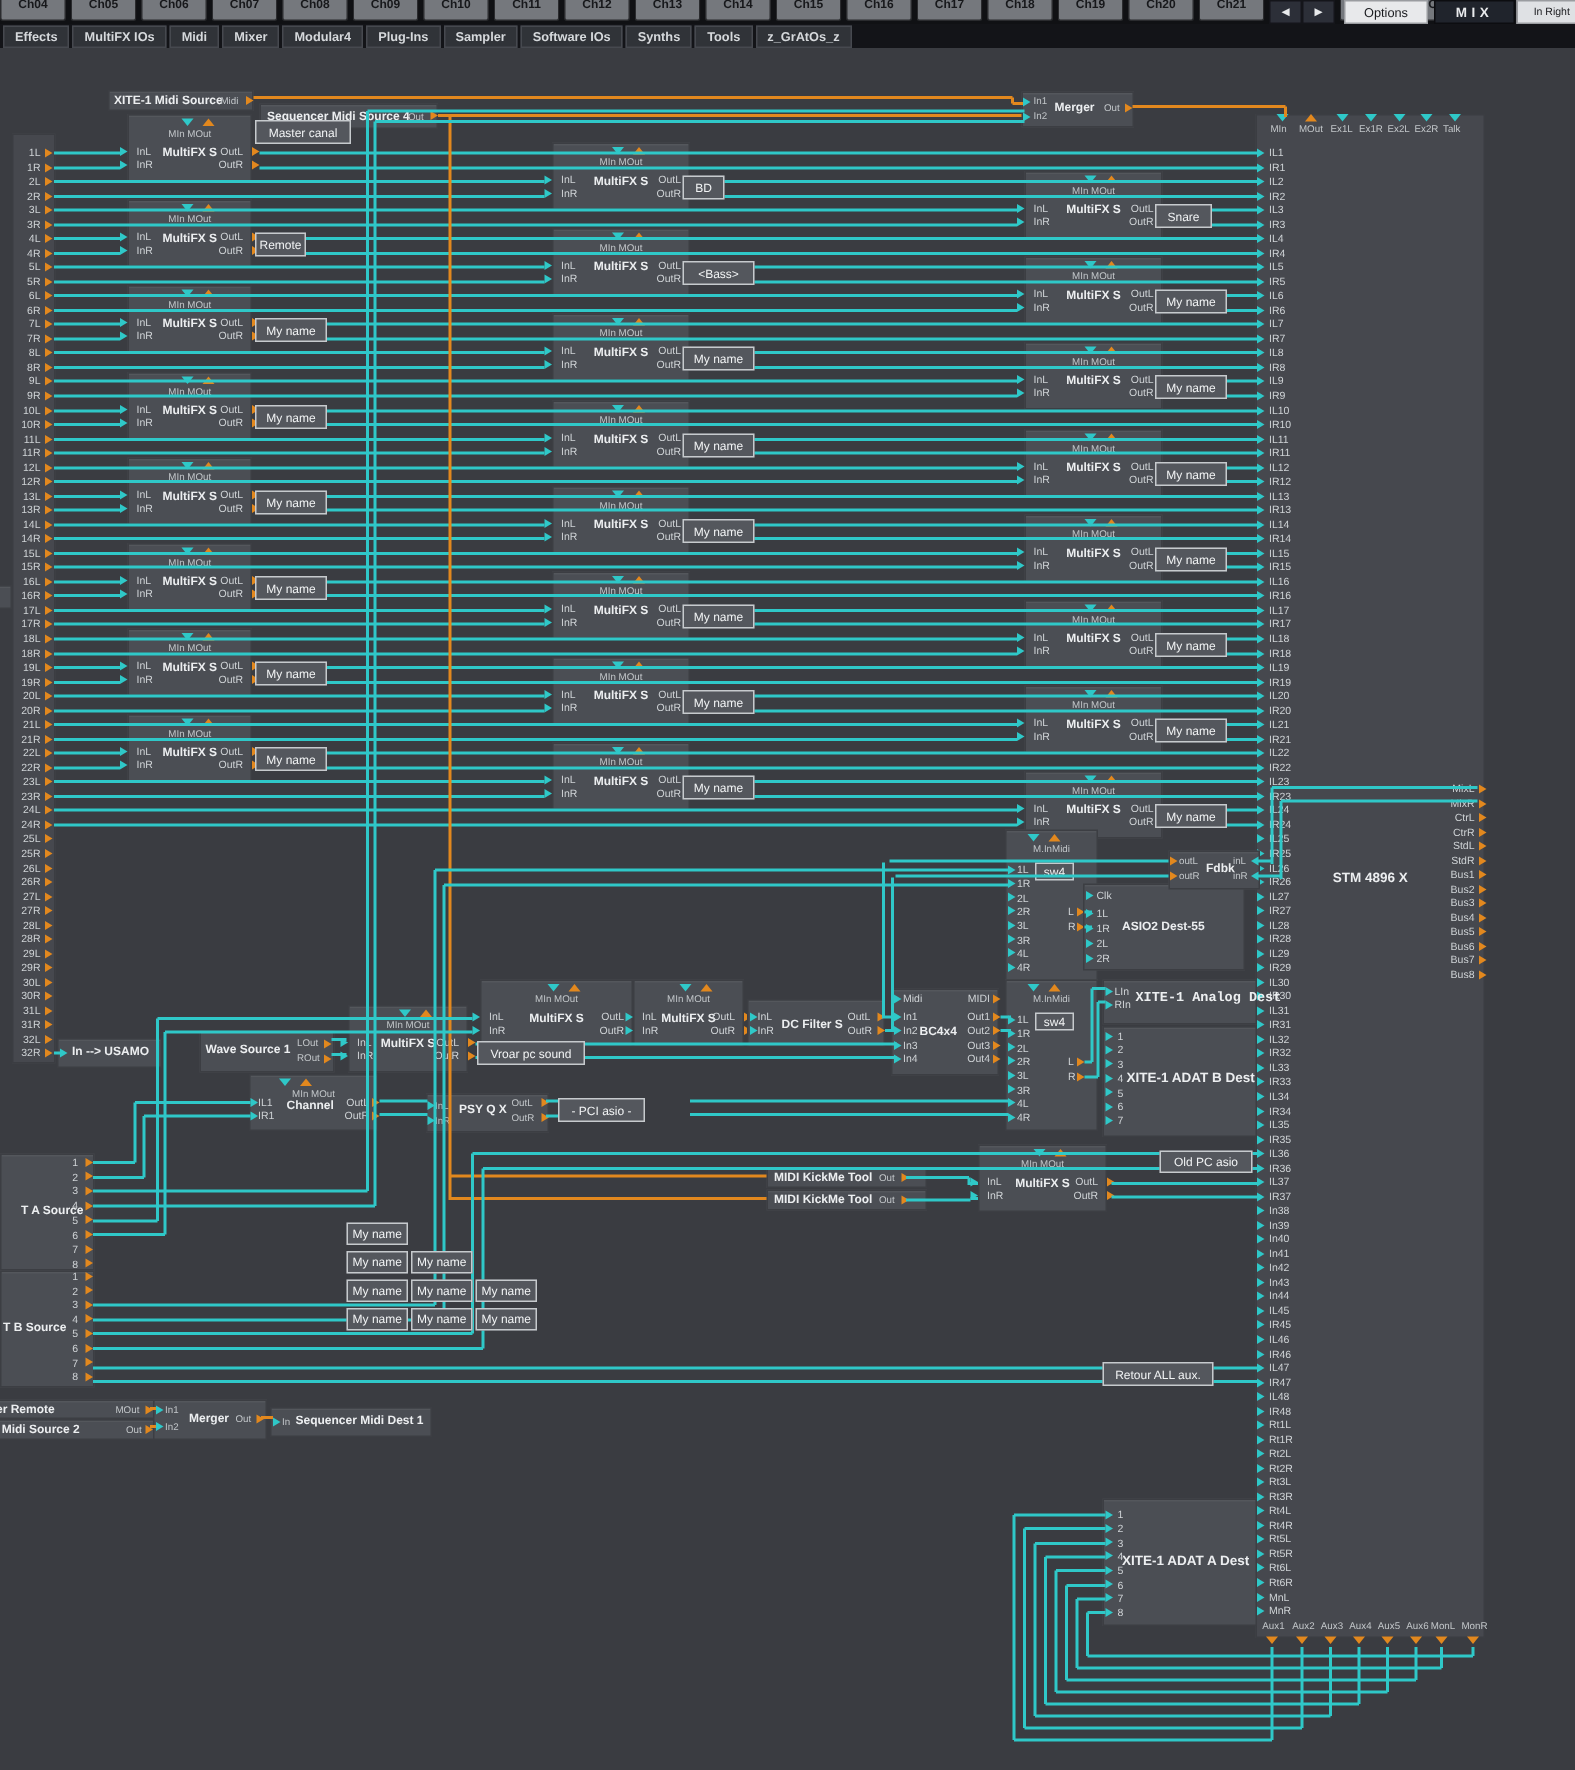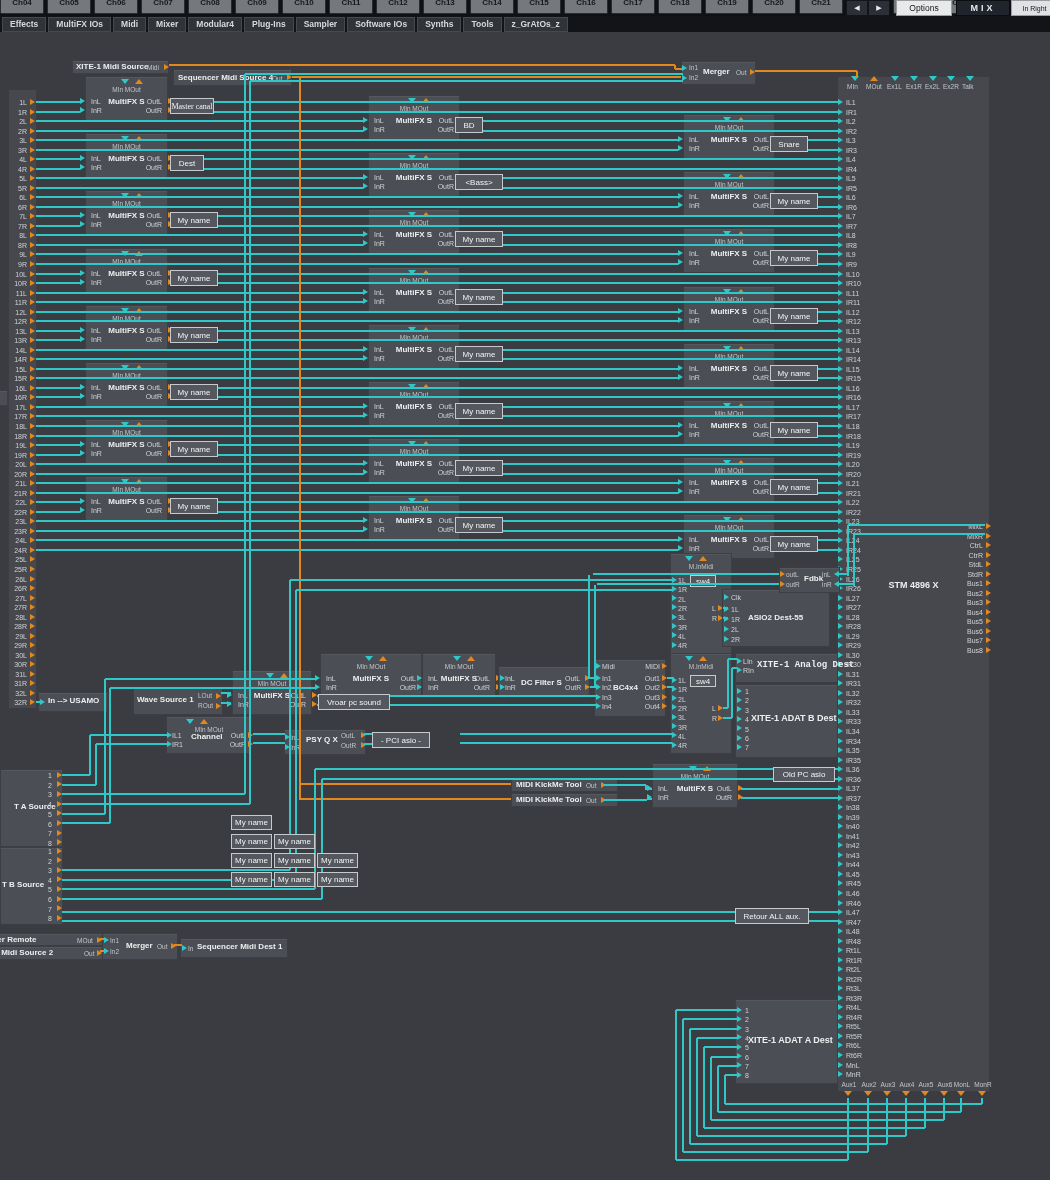--- a/index.html
+++ b/index.html
@@ -1366,31 +1366,31 @@
       <div class="abs wt" style="left: 710px; top: 1025px; width: 2px; height: 63px;"></div>
       <div class="abs wt" style="left: 711px; top: 1024px; width: 26px; height: 2px;"></div>
       <div class="abs wt" style="left: 960px; top: 1066px; width: 2px; height: 14px;"></div>
       <div class="abs wt" style="left: 718px; top: 1079px; width: 243px; height: 2px;"></div>
       <div class="abs wt" style="left: 717px; top: 1034px; width: 2px; height: 46px;"></div>
       <div class="abs wt" style="left: 718px; top: 1033px; width: 19px; height: 2px;"></div>
       <div class="abs wt" style="left: 981px; top: 1066px; width: 2px; height: 6px;"></div>
       <div class="abs wt" style="left: 725px; top: 1071px; width: 257px; height: 2px;"></div>
       <div class="abs wt" style="left: 724px; top: 1043px; width: 2px; height: 29px;"></div>
       <div class="abs wt" style="left: 725px; top: 1042px; width: 12px; height: 2px;"></div>
-      <div class="abs lbl" style="left: 170px; top: 66px; width: 44px; height: 16px; font-family: Liberation Serif, serif;">
+      <div class="abs lbl" style="left: 170px; top: 48px; width: 64px; height: 16px;">
         <span>Master canal</span>
       </div>
       <div class="abs lbl" style="left: 455px; top: 85px; width: 28px; height: 16px;">
         <span>BD</span>
       </div>
       <div class="abs lbl" style="left: 770px; top: 104px; width: 38px; height: 16px;">
         <span>Snare</span>
       </div>
       <div class="abs lbl" style="left: 170px; top: 123px; width: 34px; height: 16px;">
-        <span>Dest</span>
+        <span>Remote</span>
       </div>
       <div class="abs lbl" style="left: 455px; top: 142px; width: 48px; height: 16px;">
         <span>&lt;Bass&gt;</span>
       </div>
       <div class="abs lbl" style="left: 770px; top: 161px; width: 48px; height: 16px;">
         <span>My name</span>
       </div>
       <div class="abs lbl" style="left: 170px; top: 180px; width: 48px; height: 16px;">
         <span>My name</span>
       </div>

